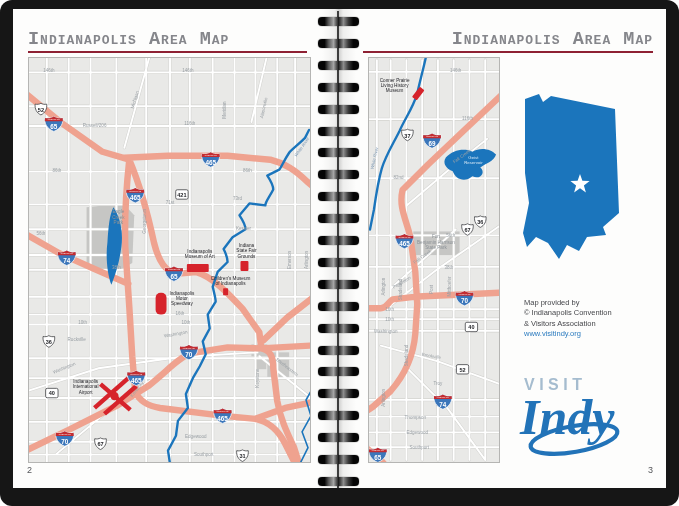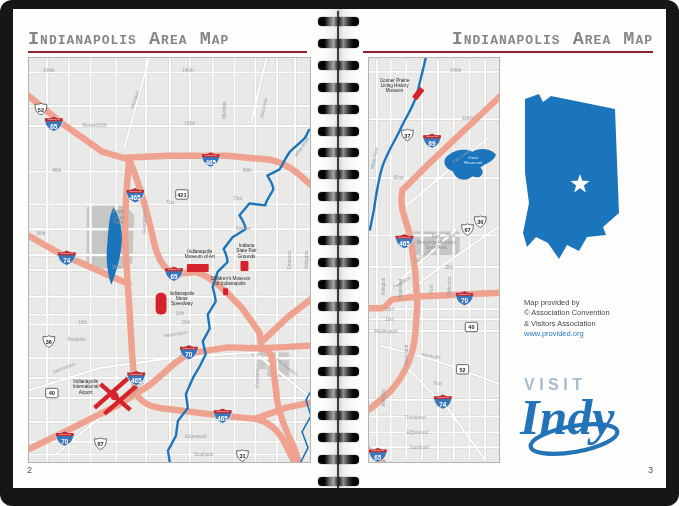--- a/index.html
+++ b/index.html
@@ -302,23 +302,23 @@
   </div>
   <div class="page-num" style="left:648px;top:465px;">3</div>
 
   <svg style="position:absolute;left:515px;top:85px;" width="125" height="185" viewBox="0 0 125 185">
     <path class="state-shape" d="M10,14 L24,9 L28,17 L36,11 L100,24 L104,128 L88,142 L91,150 L72,152 L64,166 L52,160 L44,174 L33,158 L21,152 L12,162 L8,148 L14,118 L10,88 Z"></path>
     <polygon class="state-star" points="65,89 67.4,95.8 74.6,96.1 68.9,100.5 70.9,107.4 65,103.3 59.1,107.4 61.1,100.5 55.4,96.1 62.6,95.8"></polygon>
   </svg>
 
   <div class="credits">
     <div>Map provided by</div>
-    <div>© Association Convention</div>
+    <div>© Indianapolis Convention</div>
     <div>&amp; Visitors Association</div>
-    <div class="link">www.provided.org</div>
+    <div class="link">www.visitindy.org</div>
   </div>
 
   <div class="visit">VISIT</div>
   <svg class="indy-svg" width="125" height="78" viewBox="0 0 125 78">
     <ellipse class="swoosh" cx="62" cy="57" rx="44" ry="13" transform="rotate(-10 62 57)"></ellipse>
     <text class="indy-text" x="8" y="52">Indy</text>
   </svg>
 
   <div class="spine-shade"></div>
   <div class="spine-line"></div>

